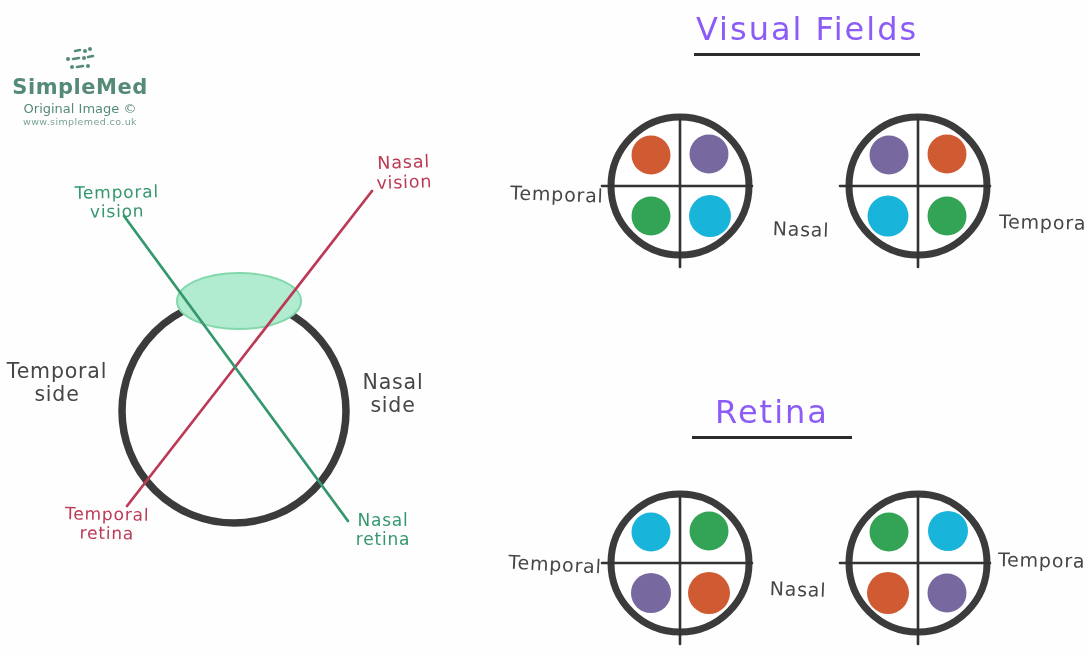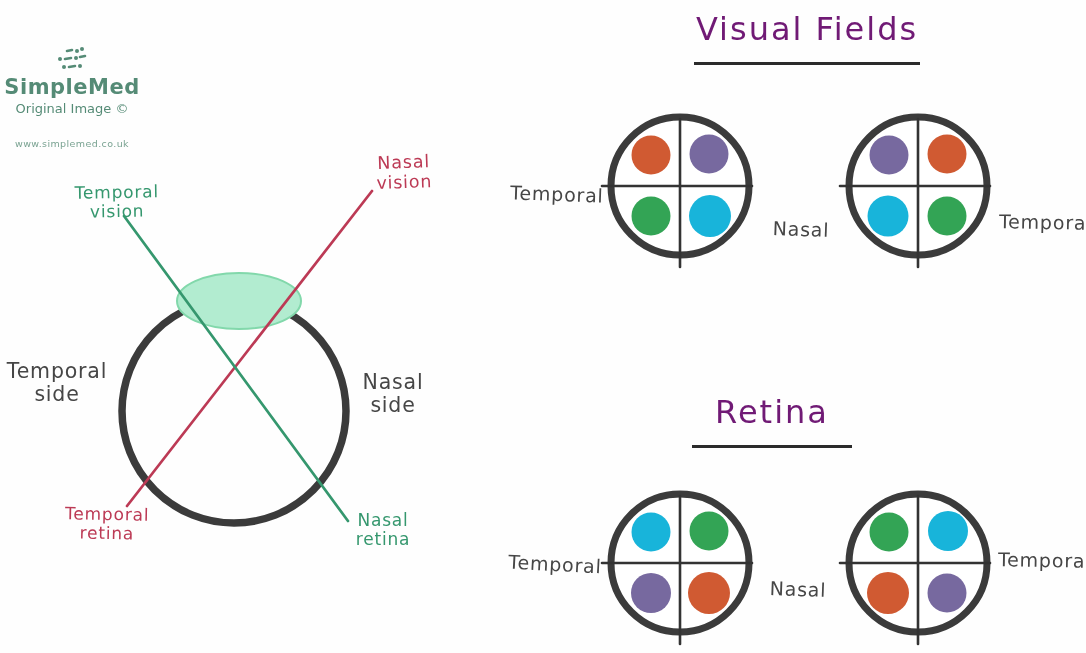--- a/index.html
+++ b/index.html
@@ -4,37 +4,37 @@
 <style>
   html,body{margin:0;padding:0;background:#ffffff;}
   .canvas{
     position:relative;width:1086px;height:653px;background:#fefefe;
     font-family:"DejaVu Sans","Liberation Sans",sans-serif;overflow:hidden;
   }
   .abs{position:absolute;}
   svg{overflow:visible;display:block;}
 
   
-  .logo{left:4px;top:46px;width:136px;text-align:center;}
+  .logo{left:12px;top:46px;width:136px;text-align:center;}
   .logo-icon{margin:0 auto 2px auto;}
   .logo-name{color:#558b76;font-size:21px;font-weight:bold;letter-spacing:0.5px;line-height:1.05;}
   .logo-sub{color:#558b76;font-size:13px;font-weight:normal;margin-top:3px;}
-  .logo-url{color:#7aa392;font-size:9.5px;margin-top:22px;letter-spacing:0.4px;}
+  .logo-url{color:#7aa392;font-size:9.5px;margin-top:0;letter-spacing:0.4px;}
 
   
   .hand-label{
     white-space:pre-line;text-align:center;line-height:1.12;
     letter-spacing:0.8px;color:#464646;
   }
   .green-txt{color:#35976e;}
   .red-txt{color:#bc3a55;}
 
   .section-title{
-    font-size:32px;color:#701a75;text-align:center;letter-spacing:2px;
-    border-bottom:3px solid #2b2b2b;padding-bottom:14px;
+    font-size:32px;color:#8b5cf6;text-align:center;letter-spacing:2px;
+    border-bottom:3px solid #2b2b2b;padding-bottom:5px;
   }
 
   
   .qc-outline{fill:#ffffff;stroke:#3b3b3b;stroke-width:7;}
   .qc-line{stroke:#333333;stroke-width:2.6;stroke-linecap:round;}
 
   .eye-outline{fill:none;stroke:#3b3b3b;stroke-width:7.5;}
   .lens{stroke-width:2;}
   .ray{stroke-width:2.7;stroke-linecap:round;}
 </style>

